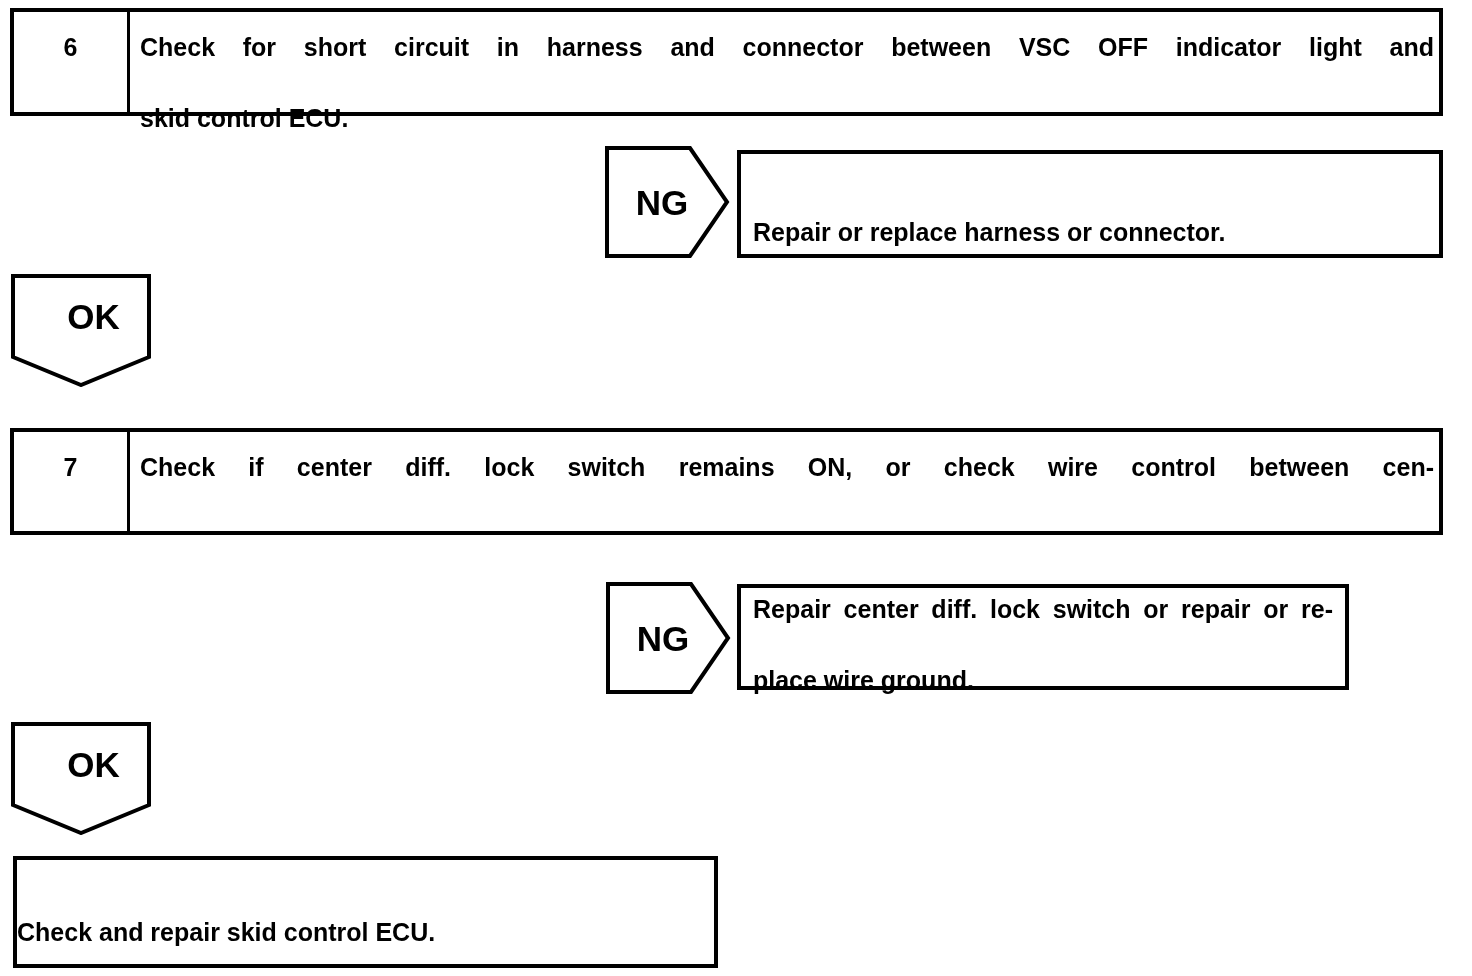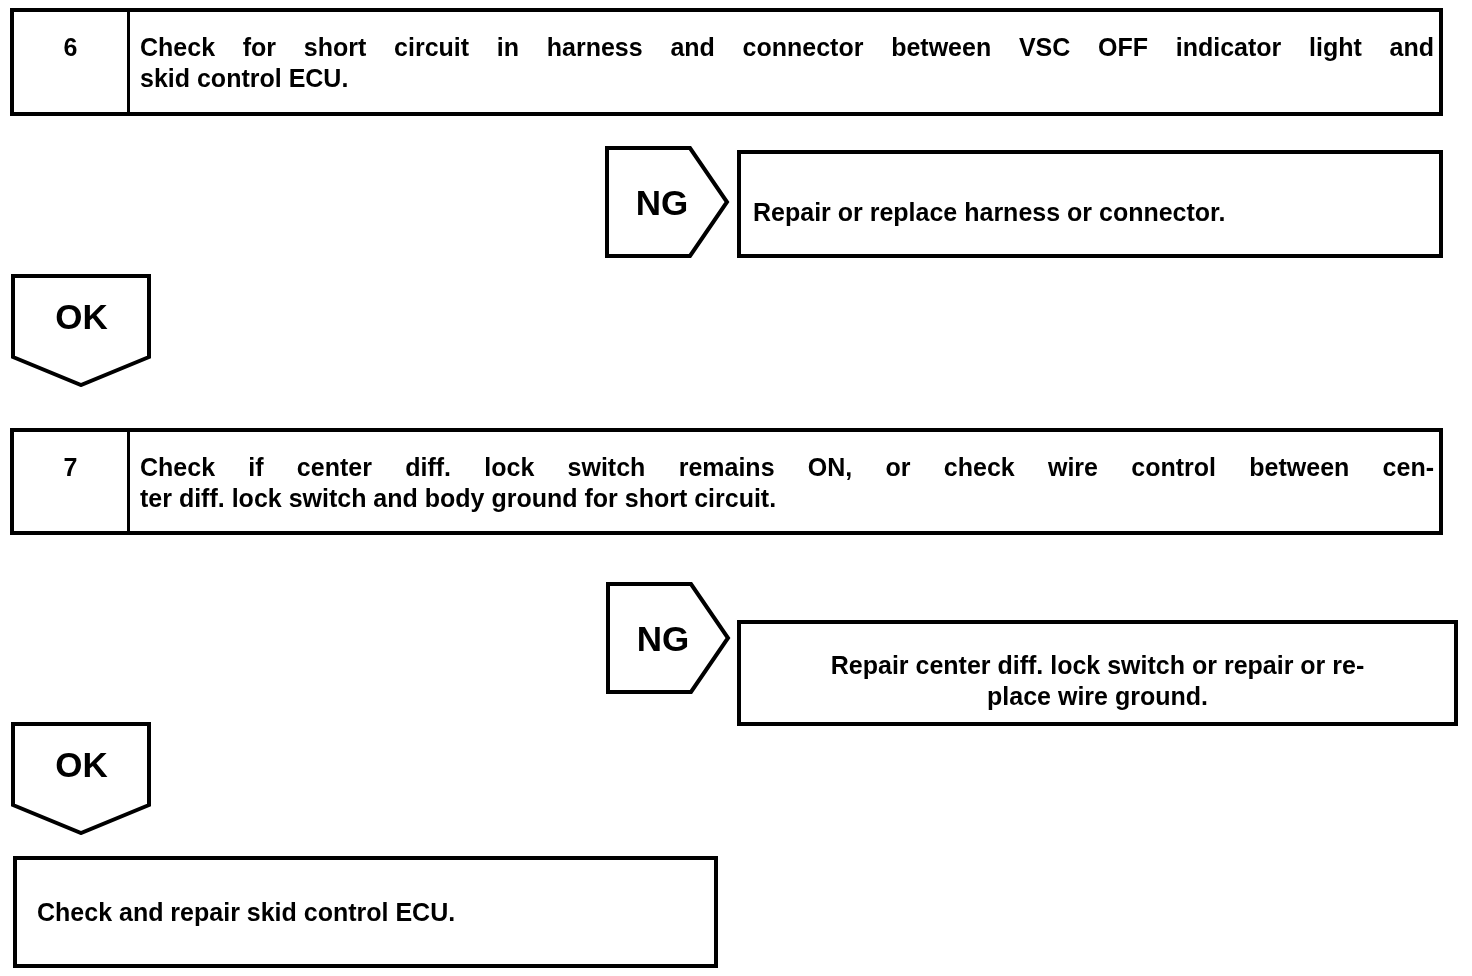--- a/index.html
+++ b/index.html
@@ -38,51 +38,50 @@
     flex: 1;
     padding: 20px 5px 0 10px;
     font-size: 25px;
     line-height: 31px;
   }
   .jline {
     text-align: justify;
     text-align-last: justify;
     text-justify: inter-word;
   }
-  .lline { text-align: left; }
+  .lline { text-align: left; margin-top: 40px; }
   
   .action-box {
     display: flex;
     flex-direction: column;
     justify-content: center;
     padding: 16px 12px 0 12px;
     font-size: 25px;
     line-height: 31px;
   }
   
   .final-box {
     display: flex;
     align-items: center;
-    padding-left: 20px;
     font-size: 25px;
     line-height: 31px;
   }
   
   .shape { position: absolute; }
   .shape svg { display: block; }
   .shape-label {
     position: absolute;
     display: flex;
     align-items: center;
     justify-content: center;
     font-size: 35px;
     line-height: 27px;
   }
   .ng-label { left: 0; top: 0; width: 114px; height: 100%; }
-  .ok-label { left: 0; top: 0; width: 141px; height: 85px; }
+  .ok-label { left: 0; top: 0; width: 141px; height: 85px; padding-left: 12px; }
 </style>
 </head>
 <body>
 
 <div class="canvas">
 
   <div class="box step-box" style="left:10px; top:8px; width:1433px; height:108px;">
     <div class="step-num">6</div>
     <div class="step-body">
       <div class="jline">Check for short circuit in harness and connector between VSC OFF indicator light and</div>
@@ -105,32 +104,31 @@
     <svg width="141" height="113" viewBox="0 0 141 113">
       <polygon points="2,2 138,2 138,83 70,111 2,83" fill="#ffffff" stroke="#000000" stroke-width="4" stroke-linejoin="miter"></polygon>
     </svg>
     <div class="shape-label ok-label">OK</div>
   </div>
 
   <div class="box step-box" style="left:10px; top:428px; width:1433px; height:107px;">
     <div class="step-num">7</div>
     <div class="step-body">
       <div class="jline">Check if center diff. lock switch remains ON, or check wire control between cen-</div>
-      <div class="lline">ter diff. lock switch and body ground for short circuit.</div>
     </div>
   </div>
 
   <div class="shape" style="left:606px; top:582px; width:127px; height:112px;">
     <svg width="127" height="112" viewBox="0 0 127 112">
       <polygon points="2,2 85,2 122,56 85,110 2,110" fill="#ffffff" stroke="#000000" stroke-width="4" stroke-linejoin="miter"></polygon>
     </svg>
     <div class="shape-label ng-label">NG</div>
   </div>
 
-  <div class="box action-box" style="left:737px; top:620px; width:721px; height:106px;align-items:center;">
+  <div class="box action-box" style="left:737px; top:584px; width:612px; height:106px;">
     <div class="jline">Repair center diff. lock switch or repair or re-</div>
     <div class="lline">place wire ground.</div>
   </div>
 
   <div class="shape" style="left:11px; top:722px; width:141px; height:113px;">
     <svg width="141" height="113" viewBox="0 0 141 113">
       <polygon points="2,2 138,2 138,83 70,111 2,83" fill="#ffffff" stroke="#000000" stroke-width="4" stroke-linejoin="miter"></polygon>
     </svg>
     <div class="shape-label ok-label">OK</div>
   </div>

